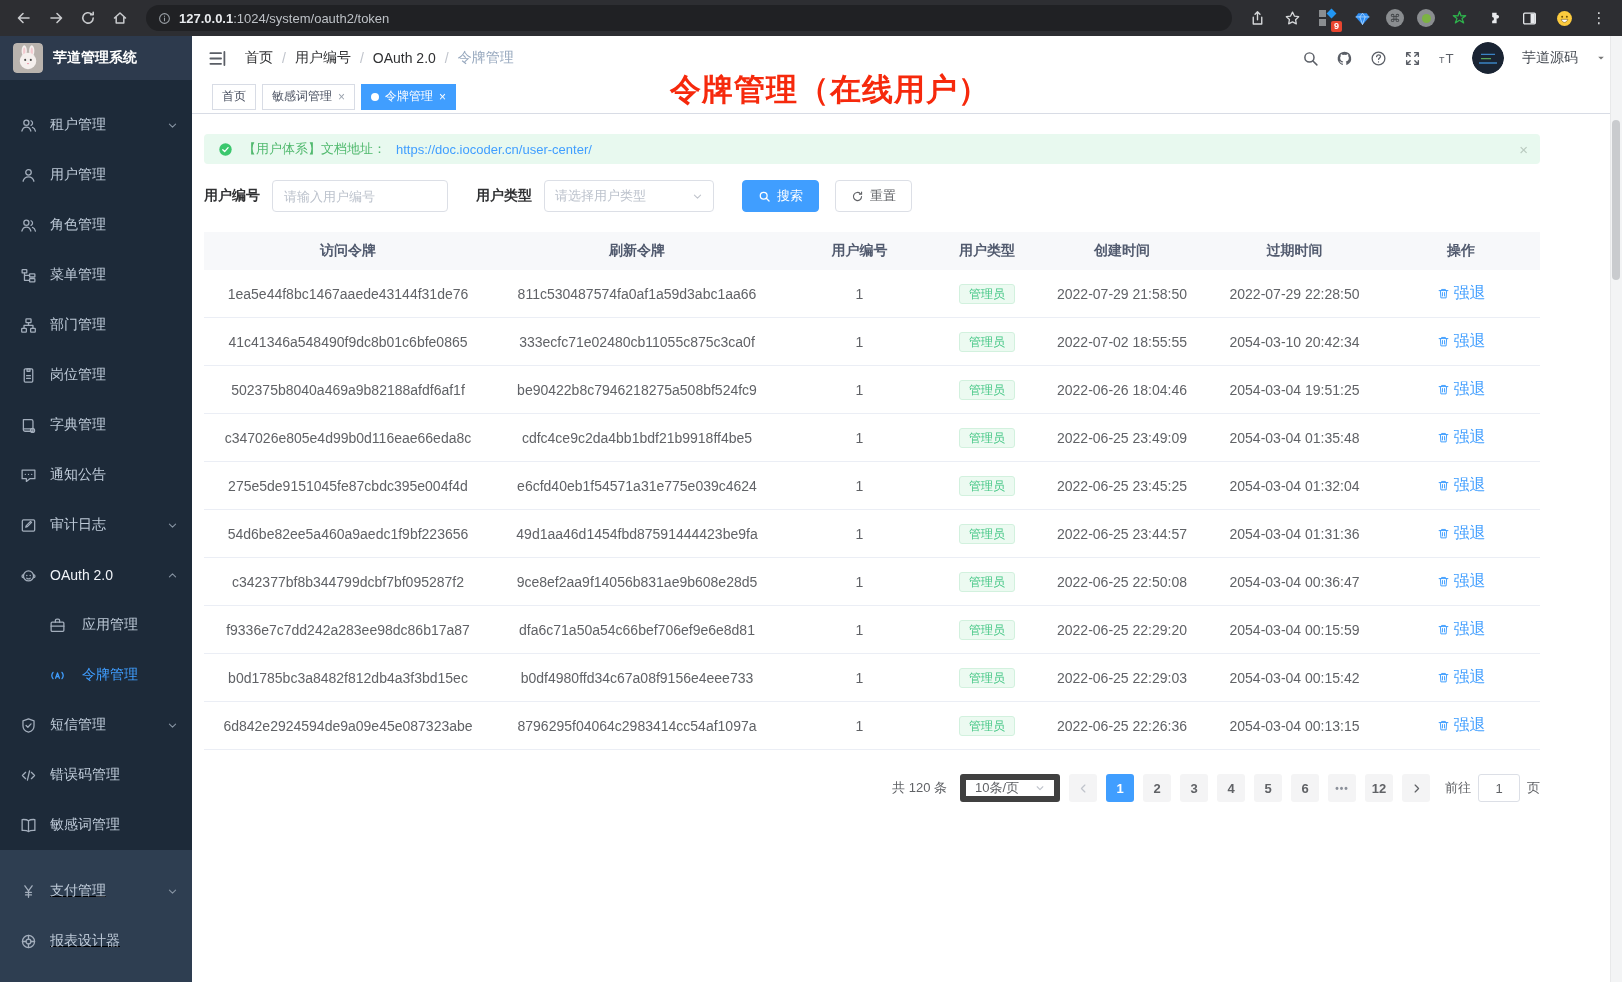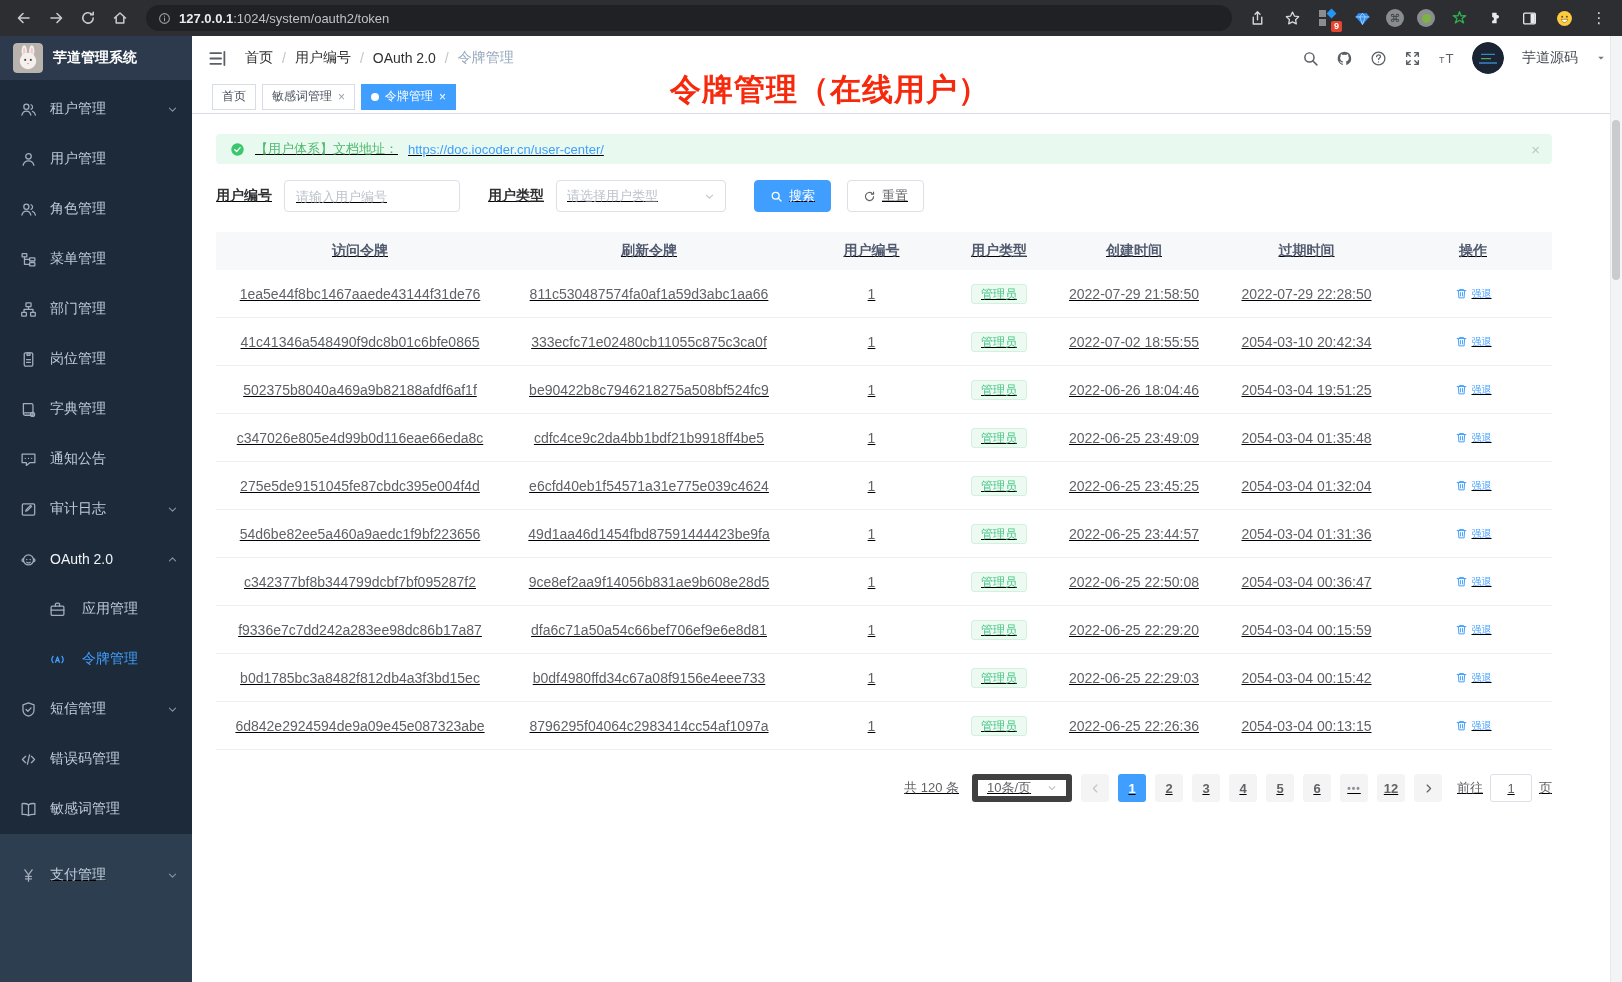--- a/index.html
+++ b/index.html
@@ -32,21 +32,21 @@
   .gray-circle .gdot { width:9px; height:9px; border-radius:50%; background:#7cb342; }
 
   
   .app { display:flex; height:946px; position:relative; }
 
   
   .sidebar { width:192px; background:var(--sidebar-bg,#1d2a39); display:flex; flex-direction:column; flex:0 0 auto; }
   .logo-row { height:44px; background:var(--logo-bg,#2d3a4d); display:flex; align-items:center;
     gap:10px; padding:0 13px; color:#fff; font-weight:bold; font-size:14px; flex:0 0 auto; }
   .logo-row svg { width:30px; height:30px; border-radius:4px; }
-  #menu { padding-top:4px; }
+  #menu { padding-top:20px; }
   .menu-item { height:50px; display:flex; align-items:center; gap:13px; padding:0 14px 0 20px;
     font-size:14px; color:#bfcbd9; cursor:pointer; }
   .menu-item .ic { width:17px; height:17px; flex:0 0 auto; color:#a3aebc; }
   .menu-item.sub { padding-left:49px;gap:16px; }
   .menu-item.expanded .mi-label { color:#f0f3f8; }
   .menu-item.active { color:var(--primary,#409eff); }
   .menu-item.active .ic { color:var(--primary,#409eff); }
   .chev { margin-left:auto; color:#8794a3; display:flex; }
   .chev svg { width:11px; height:11px; }
   .chev.up svg { transform:rotate(180deg); }
@@ -73,21 +73,21 @@
   .tab { height:26px; display:flex; align-items:center; gap:6px; border:1px solid #d8dce5;
     background:#fff; padding:0 9px; font-size:12px; color:#495060; cursor:pointer; }
   .tab .x { font-size:12px; color:#9aa2ad; line-height:1; }
   .tab.active { background:var(--primary,#409eff); border-color:var(--primary,#409eff); color:#fff; }
   .tab.active .x { color:#fff; }
   .tab.active::before { content:""; width:8px; height:8px; border-radius:50%; background:#fff; }
 
   .annotation { position:absolute; left:478px; top:33px; font-size:31px; font-weight:600;
     color:var(--annotation,#f6290c); letter-spacing:1px; z-index:5; white-space:nowrap; }
 
-  .content { padding:20px 0 0 24px; width:1356px;text-decoration:underline; }
+  .content { padding:20px 0 0 12px; width:1356px; }
 
   .notice { width:1336px; height:30px; background:var(--notice-bg,#e8f9ef); border-radius:4px;
     display:flex; align-items:center; gap:10px; padding:0 14px; font-size:13px; position:relative; }
   .notice svg { width:15px; height:15px; }
   .notice-text { color:var(--notice-text,#51b96e); }
   .notice-link { color:var(--primary,#409eff); text-decoration:none; }
   .notice-close { position:absolute; right:12px; color:#b9cabf; font-size:15px; cursor:pointer; }
 
   .filters { display:flex; align-items:center; margin-top:16px; font-size:14px; }
   .flabel { font-weight:bold; color:#303133; margin-right:12px; }
@@ -105,21 +105,21 @@
   .btn.primary { background:var(--primary,#409eff); border-color:var(--primary,#409eff); color:#fff; margin-right:16px; }
 
   .table { margin-top:20px; width:1336px; font-size:14px; color:#606266; }
   .thead { display:flex; align-items:center; height:38px; background:#f7f8fa; font-weight:bold; color:#515a6e; }
   .th,.td { text-align:center; display:flex; align-items:center; justify-content:center; overflow:hidden; }
   .tr { display:flex; align-items:center; height:48px; border-bottom:1px solid #ebeef5; }
   .c1{width:288px}.c2{width:290px}.c3{width:155px}.c4{width:100px}.c5{width:170px}.c6{width:175px}.c7{width:158px}
   .tag { background:var(--tag-bg,#ecfaf1); border:1px solid var(--tag-border,#d2f1de);
     color:var(--tag-text,#45c786); font-size:12px; padding:3px 9px; border-radius:3px; line-height:1; }
   .action { color:var(--primary,#409eff); display:flex; align-items:center; gap:4px; cursor:pointer;
-    font-size:10px; text-decoration:none; }
+    font-size:16px; text-decoration:none; }
   .action svg { width:13px; height:13px; }
 
   .pagination { width:1336px; display:flex; align-items:center; justify-content:flex-end; gap:9px;
     margin-top:24px; font-size:13px; color:#606266; }
   .ptotal { margin-right:4px; }
   .psize { width:100px; height:28px; border:6px solid #404040; border-radius:3px; display:flex;
     align-items:center; justify-content:space-between; padding:0 9px; color:#606266; cursor:pointer; }
   .psize svg { width:10px; height:10px; color:#c0c4cc; }
   .pbtn { min-width:28px; height:28px; padding:0 4px; background:#f4f4f5; border-radius:3px;
     display:flex; align-items:center; justify-content:center; font-weight:bold; color:#606266;
@@ -387,20 +387,28 @@
             <svg class="ic " viewBox="0 0 16 16" fill="none" stroke="currentColor" stroke-width="1.2" stroke-linecap="round" stroke-linejoin="round">
               <path d="M4.6 2.6L8 7.4l3.4-4.8M8 7.4v6M5.2 8.8h5.6M5.2 11.2h5.6"></path>
             </svg>
             <span class="mi-label">支付管理</span>
             <span class="chev down">
               <svg viewBox="0 0 16 16" fill="none" stroke="currentColor" stroke-width="1.6" stroke-linecap="round" stroke-linejoin="round">
                 <path d="M3.5 6l4.5 4.5L12.5 6"></path>
               </svg>
             </span>
           </div>
+          <div class="menu-item">
+            <svg class="ic " viewBox="0 0 16 16" fill="none" stroke="currentColor" stroke-width="1.2" stroke-linecap="round" stroke-linejoin="round">
+              <circle cx="8" cy="8" r="5.7"></circle>
+              <circle cx="8" cy="8" r="2.3"></circle>
+              <path d="M8 2.3v3.4M8 10.3v3.4M2.3 8h3.4M10.3 8h3.4"></path>
+            </svg>
+            <span class="mi-label">报表设计器</span>
+          </div>
         </div>
     </aside>
 
     <div class="main">
       <div class="topbar">
         <span class="hamburger">
             <svg viewBox="0 0 16 16" fill="none" stroke="currentColor" stroke-width="1.5" stroke-linecap="round">
               <path d="M2 3.5h9M2 8h9M2 12.5h9M13.8 2.5v11"></path>
             </svg>
           </span>

